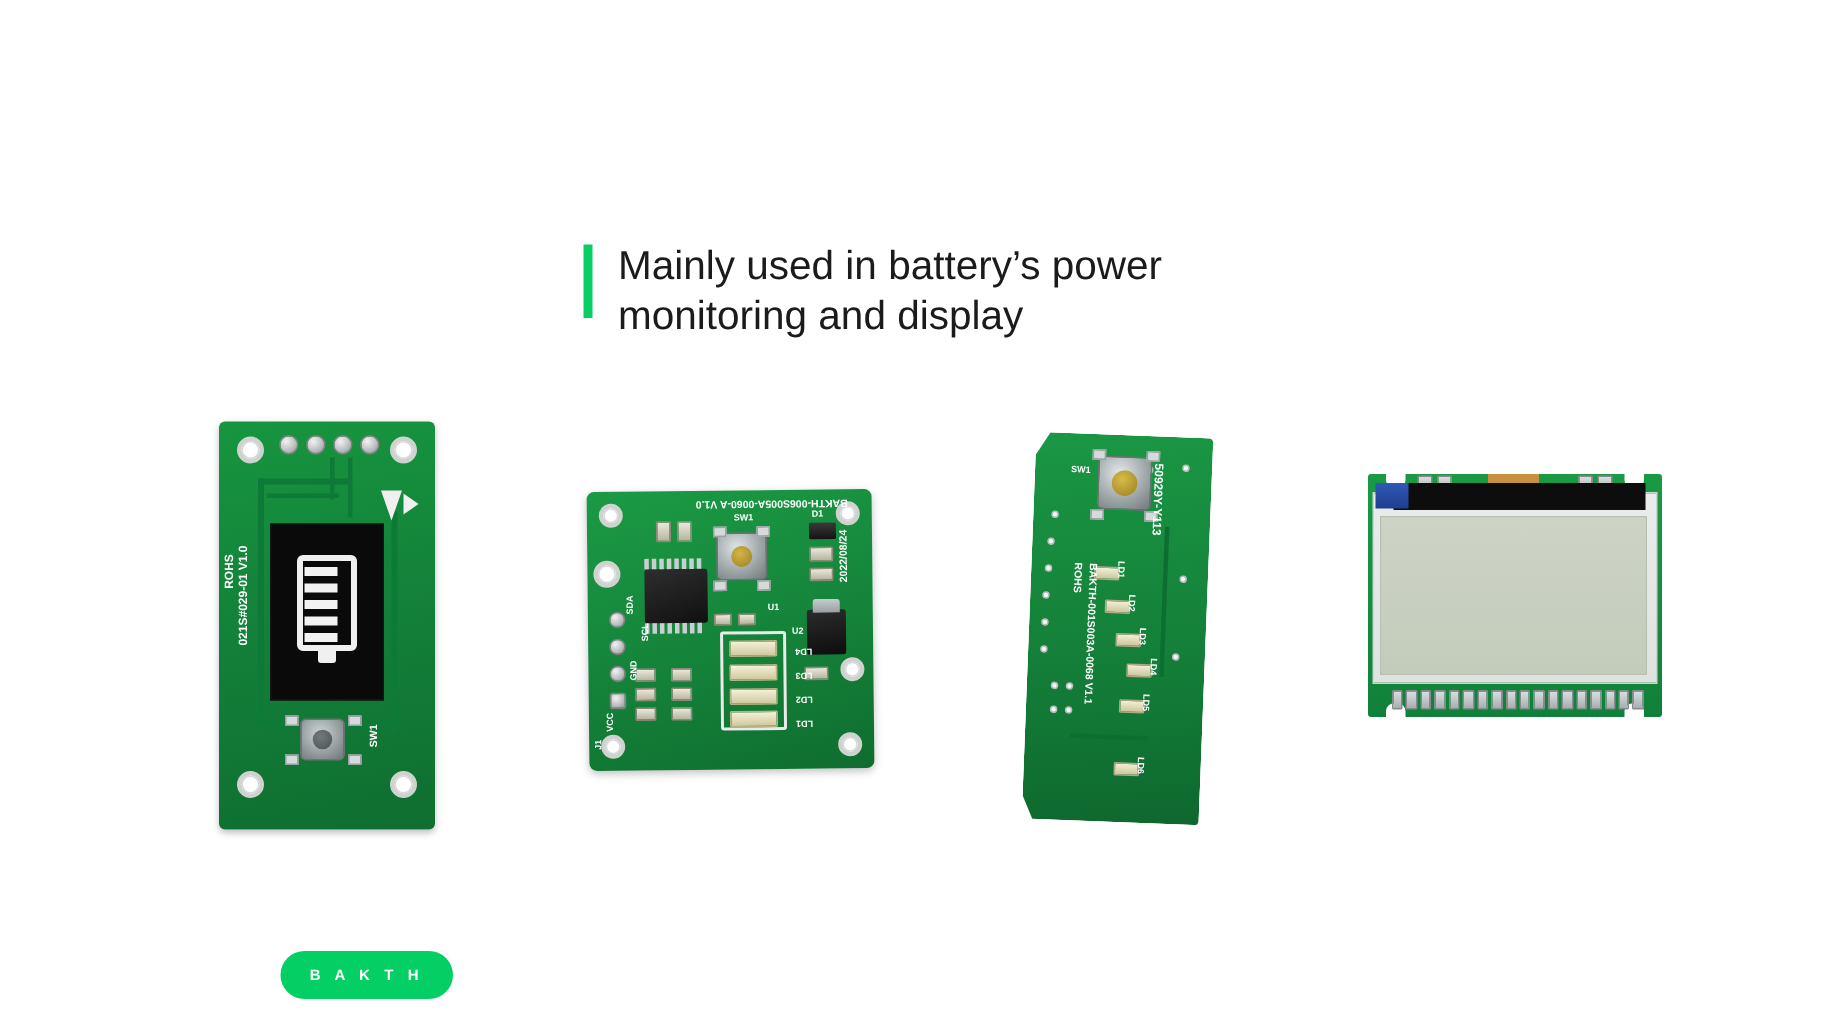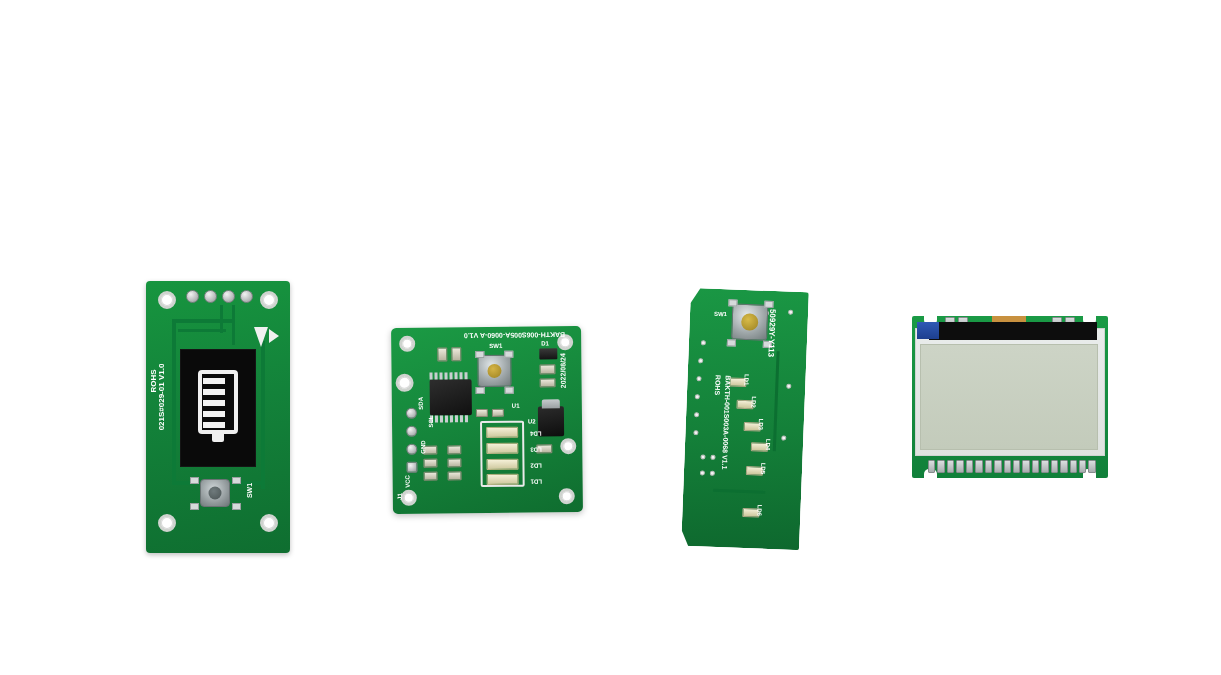--- a/index.html
+++ b/index.html
@@ -322,20 +322,24 @@
     cursor: pointer;
     font-family: "Liberation Sans", sans-serif;
   }
 </style>
 </head>
 <body>
 
 <div class="slide">
 
 
+  <div class="subtitle-wrap">
+    <div class="accent-bar"></div>
+    <div class="subtitle">Mainly used in battery’s power monitoring and display</div>
+  </div>
 
   <div class="pcb" id="pcb1">
 
     <div class="pad" style="left:40px;  top:9px;  width:13px; height:13px;"></div>
     <div class="pad" style="left:58px;  top:9px;  width:13px; height:13px;"></div>
     <div class="pad" style="left:76px;  top:9px;  width:13px; height:13px;"></div>
     <div class="pad" style="left:94px;  top:9px;  width:13px; height:13px;"></div>
 
     <div class="hole" style="left:12px;  top:10px;  width:18px; height:18px;"></div>
     <div class="hole" style="left:114px; top:10px;  width:18px; height:18px;"></div>
@@ -539,14 +543,15 @@
         <span></span>
       <span></span>
         <span></span>
       <span></span>
         <span></span>
       <span></span>
         <span></span>
     </div>
   </div>
 
+  <button class="bakth-btn">B A K T H</button>
 
 </div>
 
 </body></html>

